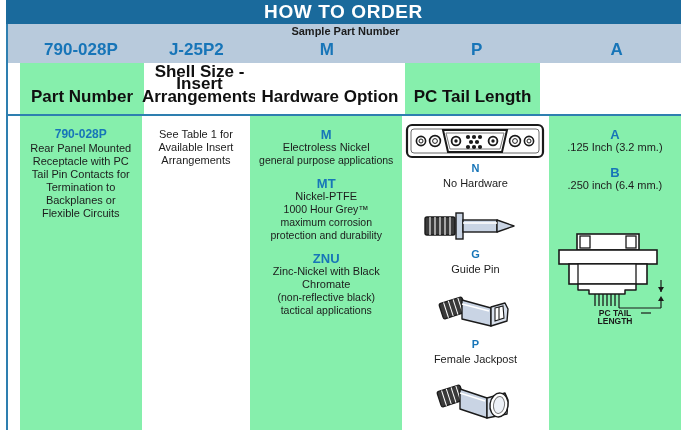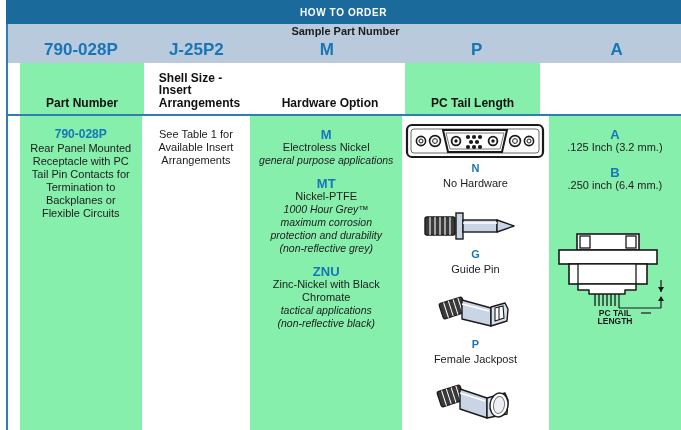--- a/index.html
+++ b/index.html
@@ -23,21 +23,21 @@
 
   
   .title-bar {
     position: absolute;
     left: 6px;
     top: 0px;
     width: 675px;
     height: 24px;
     background: #1A6A9C;
     color: #ffffff;
-    font-size: 10px;
+    font-size: 19px;
     font-weight: bold;
     letter-spacing: .6px;
     display: flex;
     align-items: center;
     justify-content: center;
   }
 
   
   .sample-band {
     position: absolute;
@@ -85,24 +85,25 @@
     display: flex;
     border-left: 2px solid #2E7FB0;
     border-bottom: 2px solid #2E7FB0;
     box-sizing: border-box;
   }
   .head-cell {
     display: flex;
     align-items: flex-end;
     justify-content: center;
     box-sizing: border-box;
-    padding-bottom: 5px;
-    font-size: 12px;
+    padding-bottom: 11px;
+    font-size: 17px;
     font-weight: bold;
     color: #101010;
+    text-align: center;
     line-height: 12.5px;
   }
 
   
   .body-row {
     position: absolute;
     left: 6px;
     top: 116px;
     width: 675px;
     height: 314px;
@@ -133,21 +134,20 @@
     color: #1775B8;
     font-weight: bold;
     font-size: 12px;
   }
   .code-lg {
     color: #1775B8;
     font-weight: bold;
     font-size: 13px;
   }
   .ital {
-    font-style: italic;
     font-size: 10.5px;
     color: #1c1c1c;
   }
   .blk { margin-top: 10px; }
 
   
   .art {
     display: flex;
     justify-content: center;
     align-items: center;
@@ -209,28 +209,27 @@
         <div class="code-lg">M</div>
         <div>Electroless Nickel</div>
         <div class="ital">general purpose applications</div>
       </div>
 
       <div class="blk">
         <div class="code-lg">MT</div>
         <div>Nickel-PTFE</div>
         <div class="ital">1000 Hour Grey™</div>
         <div class="ital">maximum corrosion protection and durability</div>
-        <div class="ital">(non-reflective grey)</div>
       </div>
 
       <div class="blk">
         <div class="code-lg">ZNU</div>
         <div>Zinc-Nickel with Black Chromate</div>
+        <div class="ital">(non-reflective black)</div>
         <div class="ital">tactical applications</div>
-        <div class="ital">(non-reflective black)</div>
       </div>
 
     </div>
 
     <div class="body-cell w4 col-white" style="padding-top:6px;">
 
       <div>
         <div class="art">
           <svg width="140" height="38" viewBox="0 0 140 38">
             <rect x="2" y="3" width="136" height="32" rx="5" fill="#ffffff" stroke="#1a1a1a" stroke-width="2.2"></rect>

